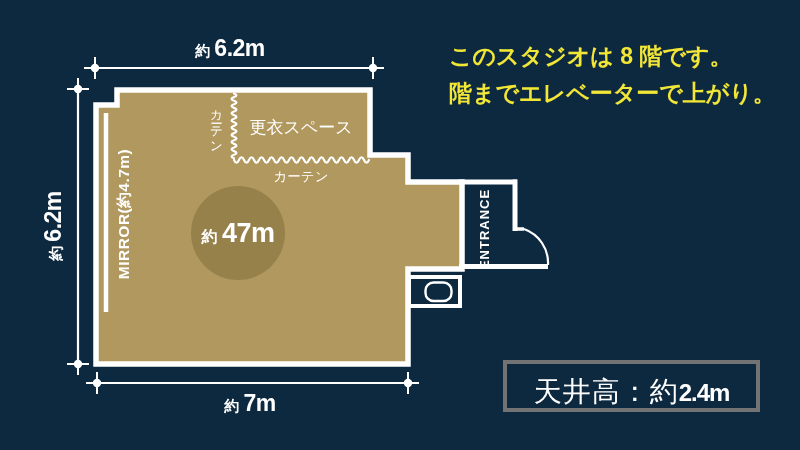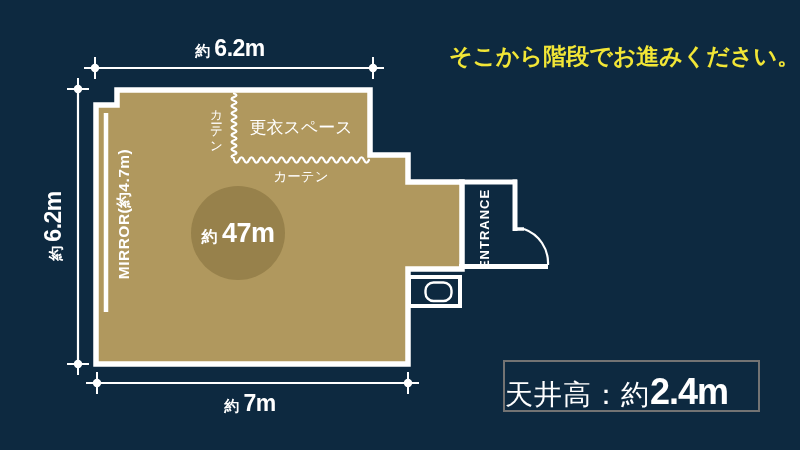--- a/index.html
+++ b/index.html
@@ -31,27 +31,27 @@
     letter-spacing:1px;line-height:1;
   }
   .notice{
     position:absolute;left:449px;top:38px;
     color:#f2e636;font-size:23px;font-weight:bold;
     line-height:37px;white-space:nowrap;
   }
   .ceiling-box{
     position:absolute;left:503px;top:360px;
     width:257px;height:52px;box-sizing:border-box;
-    border:2px solid #737373;
-    display:flex;align-items:baseline;justify-content:flex-start;
+    border:4px solid #737373;
+    display:flex;align-items:baseline;justify-content:center;
     color:#ffffff;white-space:nowrap;
   }
   .ceiling-box{padding-top:9px;}
   .ceiling-label{font-size:28px;font-weight:500;letter-spacing:1px;}
-  .ceiling-value{font-size:36px;font-weight:bold;letter-spacing:-1px;}
+  .ceiling-value{font-size:24px;font-weight:bold;letter-spacing:-1px;}
 </style>
 </head>
 <body>
 
 <div class="stage">
 
   <svg width="800" height="450" viewBox="0 0 800 450">
     <defs>
       <g id="dimmark">
         <line x1="-11" y1="0" x2="11" y2="0" stroke="#ffffff" stroke-width="2"></line>
@@ -114,21 +114,22 @@
       <use href="#dimmark" x="408" y="383"></use>
       <text x="250" y="411" text-anchor="middle">
         <tspan class="dim-approx">約 </tspan><tspan class="dim-value">7m</tspan>
       </text>
     </g>
   </svg>
 
   <div class="curtain-vertical">カーテン</div>
 
   <div class="notice">
-    <div>そこから階段でお進みください。</div>
+    <div>このスタジオは 8 階です。</div>
+    <div>階までエレベーターで上がり。</div>
   </div>
 
   <div class="ceiling-box">
     <span class="ceiling-label">天井高：約</span>
       <span class="ceiling-value">2.4m</span>
   </div>
 
 </div>
 
 </body></html>

